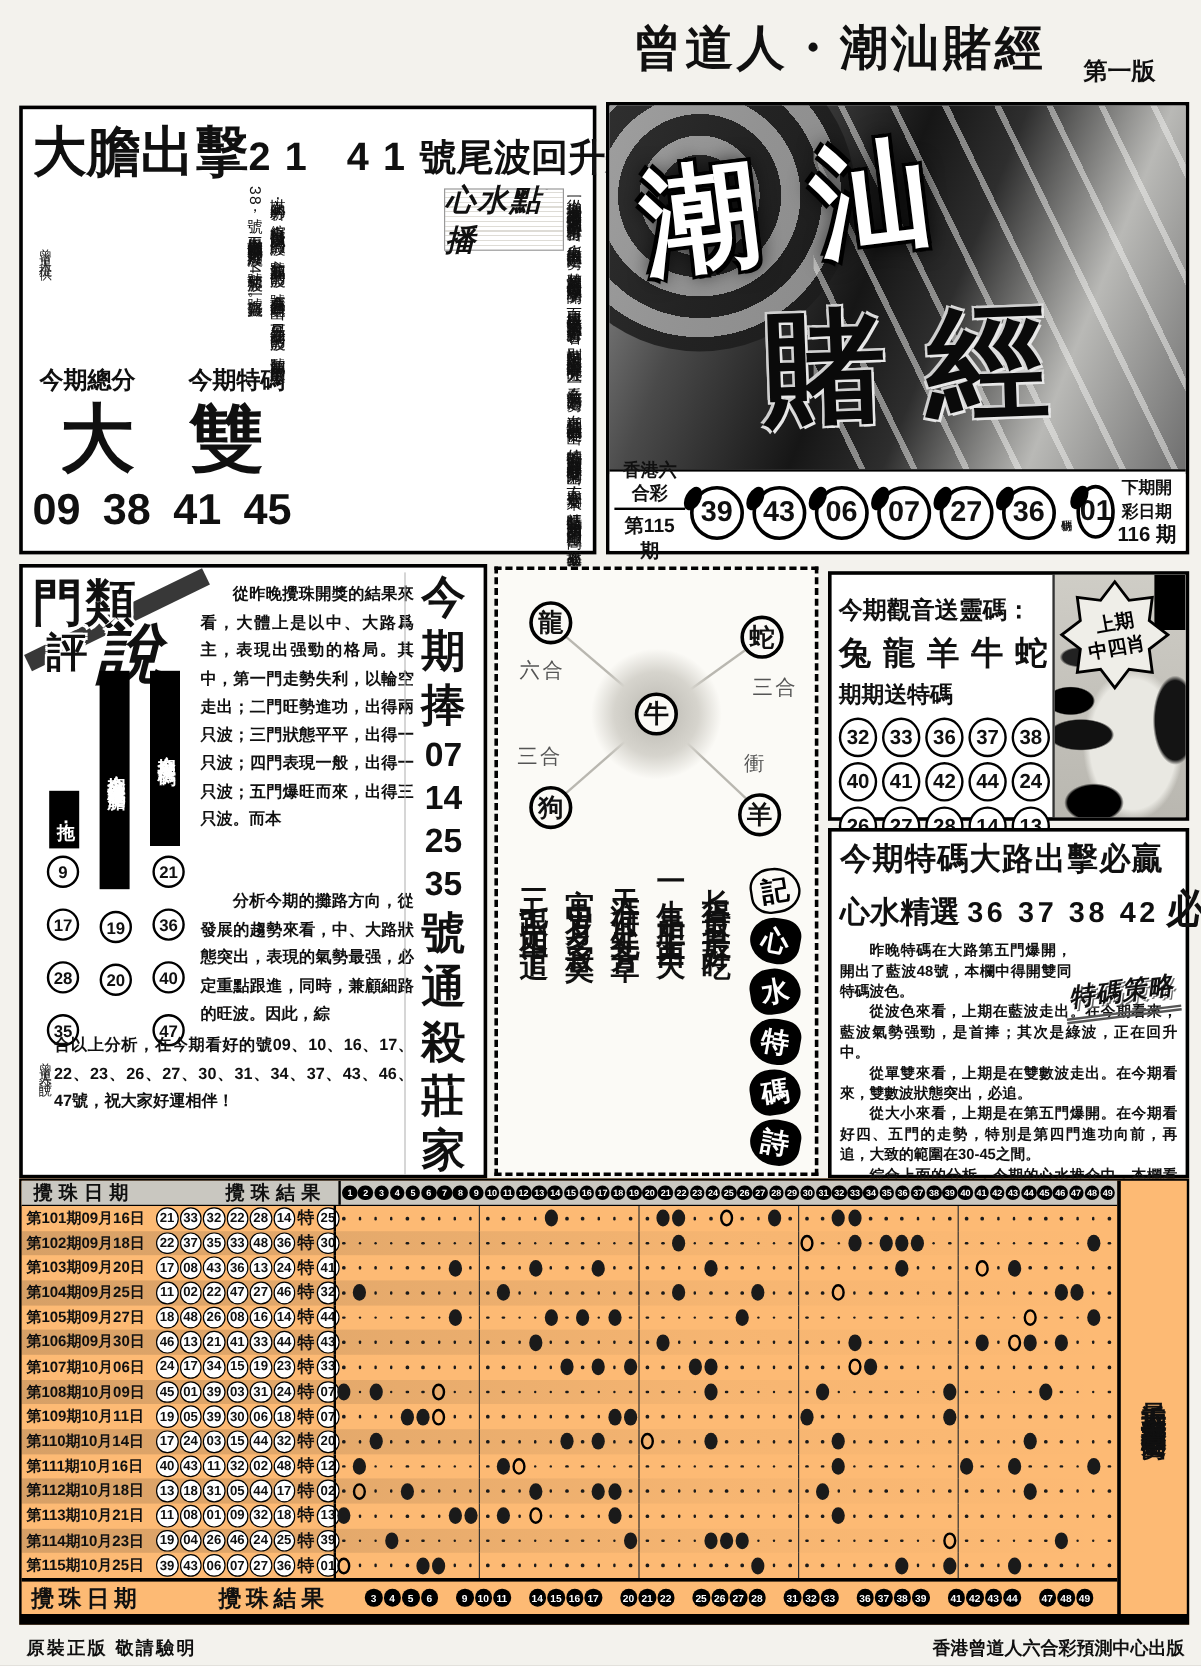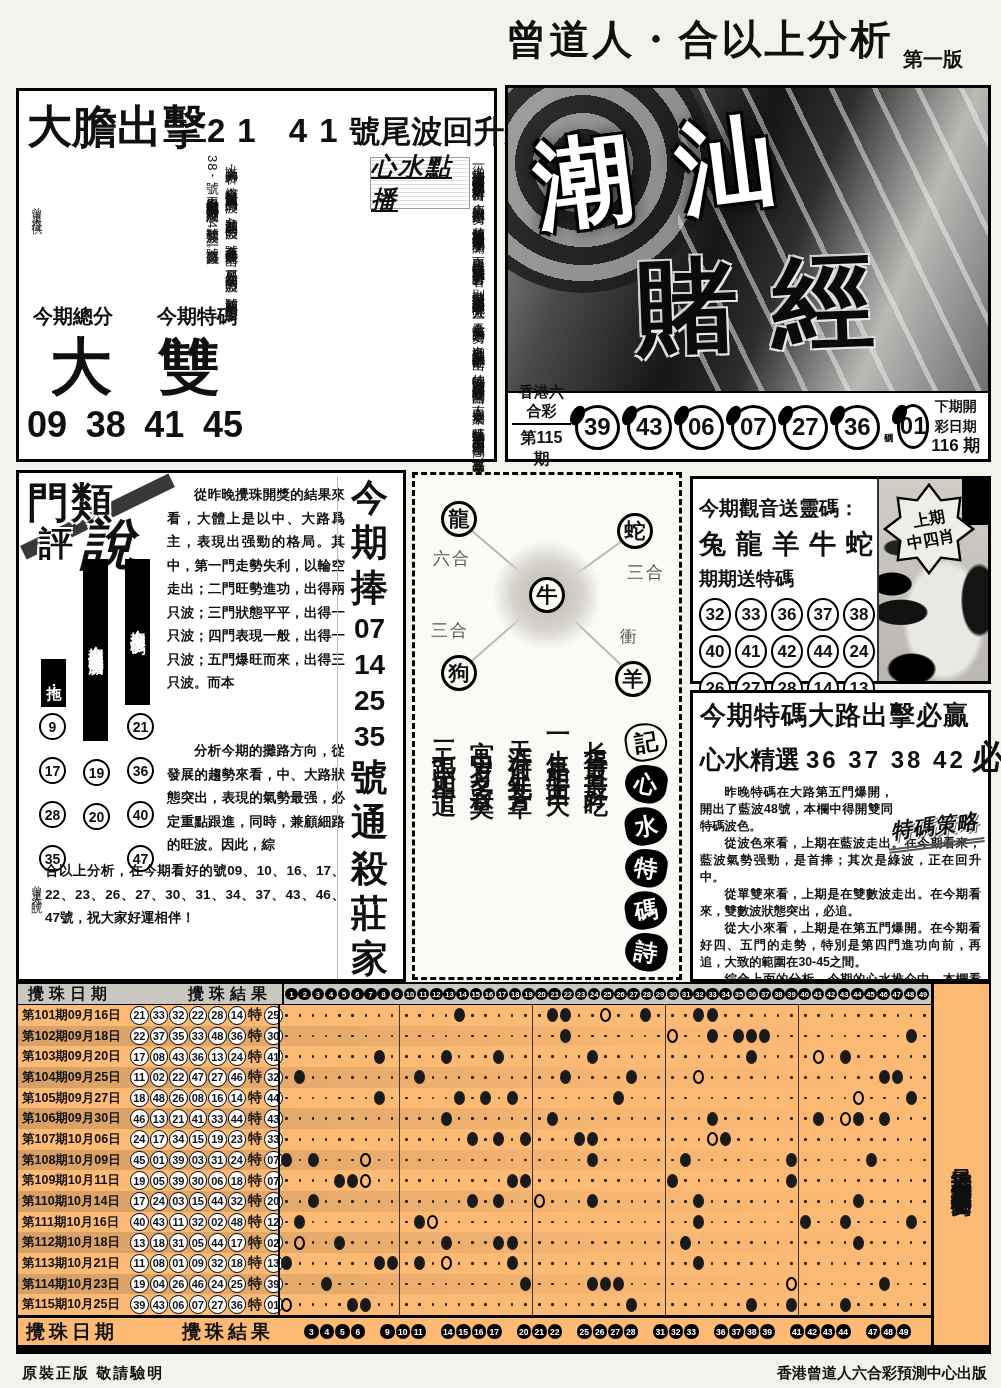--- a/index.html
+++ b/index.html
@@ -21,21 +21,21 @@
   .hl2 { font-size:33px; font-weight:800; letter-spacing:12px; }
   .hl3 { font-size:31px; font-weight:900; }
   .hl4 { font-size:31px; font-weight:900; }
   .byline-v { position:absolute; writing-mode:vertical-rl; text-orientation:upright;
               font-size:11px; letter-spacing:4px; color:#222; }
   .article { position:absolute; writing-mode:vertical-rl; font-size:13px; line-height:19px;
              text-align:justify; letter-spacing:1px; color:#111; }
   .xinshui { position:absolute; right:24px; top:66px; width:100px; height:52px; z-index:2;
              border:1px solid #999; display:flex; align-items:center; justify-content:center;
              font-size:25px; font-weight:900; font-style:italic; letter-spacing:2px;
-             background:repeating-linear-gradient(0deg,#fff 0 3px,#dedcd6 3px 4px);text-decoration:underline; }
+             background:repeating-linear-gradient(0deg,#fff 0 3px,#dedcd6 3px 4px); }
   .summary { position:absolute; left:8px; top:212px; width:216px; height:154px; }
   .sum-labels { display:flex; justify-content:space-between; padding:0 6px; font-size:20px; font-weight:900;font-family:Liberation Serif, serif; }
   .sum-values { display:flex; justify-content:space-around; font-size:62px; font-weight:900; line-height:74px; }
   .sum-nums { display:flex; justify-content:space-between; font-size:36px; font-weight:900; }
 
   
   .box-tr { left:505px; top:85px; width:486px; height:377px; border:3px solid #000; background:#fff; position:absolute; }
   .art { position:absolute; left:0; right:0; top:0; height:307px; overflow:hidden; border-bottom:4px solid #000;
          background:linear-gradient(112deg,#9a9a9a 0%,#4a4a4a 22%,#161616 45%,#2e2e2e 58%,#b9b9b6 78%,#6f6f6f 100%); }
   .swirl { position:absolute; left:-55px; top:-55px; width:260px; height:260px; border-radius:50%; opacity:.85;
@@ -177,21 +177,21 @@
             display:flex; align-items:center; justify-content:center; letter-spacing:2px; padding-top:4px; }
 
   .note-left { position:absolute; left:22px; top:1364px; font-size:15px; font-weight:700; letter-spacing:2px; }
   .note-right { position:absolute; right:14px; top:1364px; font-size:15px; font-weight:700; }
 </style>
 </head>
 <body>
 
 <div class="page">
 
-  <div class="mast-title">曾道人・合以上分析</div>
+  <div class="mast-title">曾道人・潮汕賭經</div>
   <div class="edition">第一版</div>
 
   <div class="box box-tl">
     <div class="headline">
       <span class="hl1">大膽出擊</span>
       <span class="hl2">21 41</span>
       <span class="hl3">號</span>
       <span class="hl4">尾波回升狀態突出</span>
     </div>
     <div class="byline-v" style="left:10px; top:108px;">曾道人提供</div>

